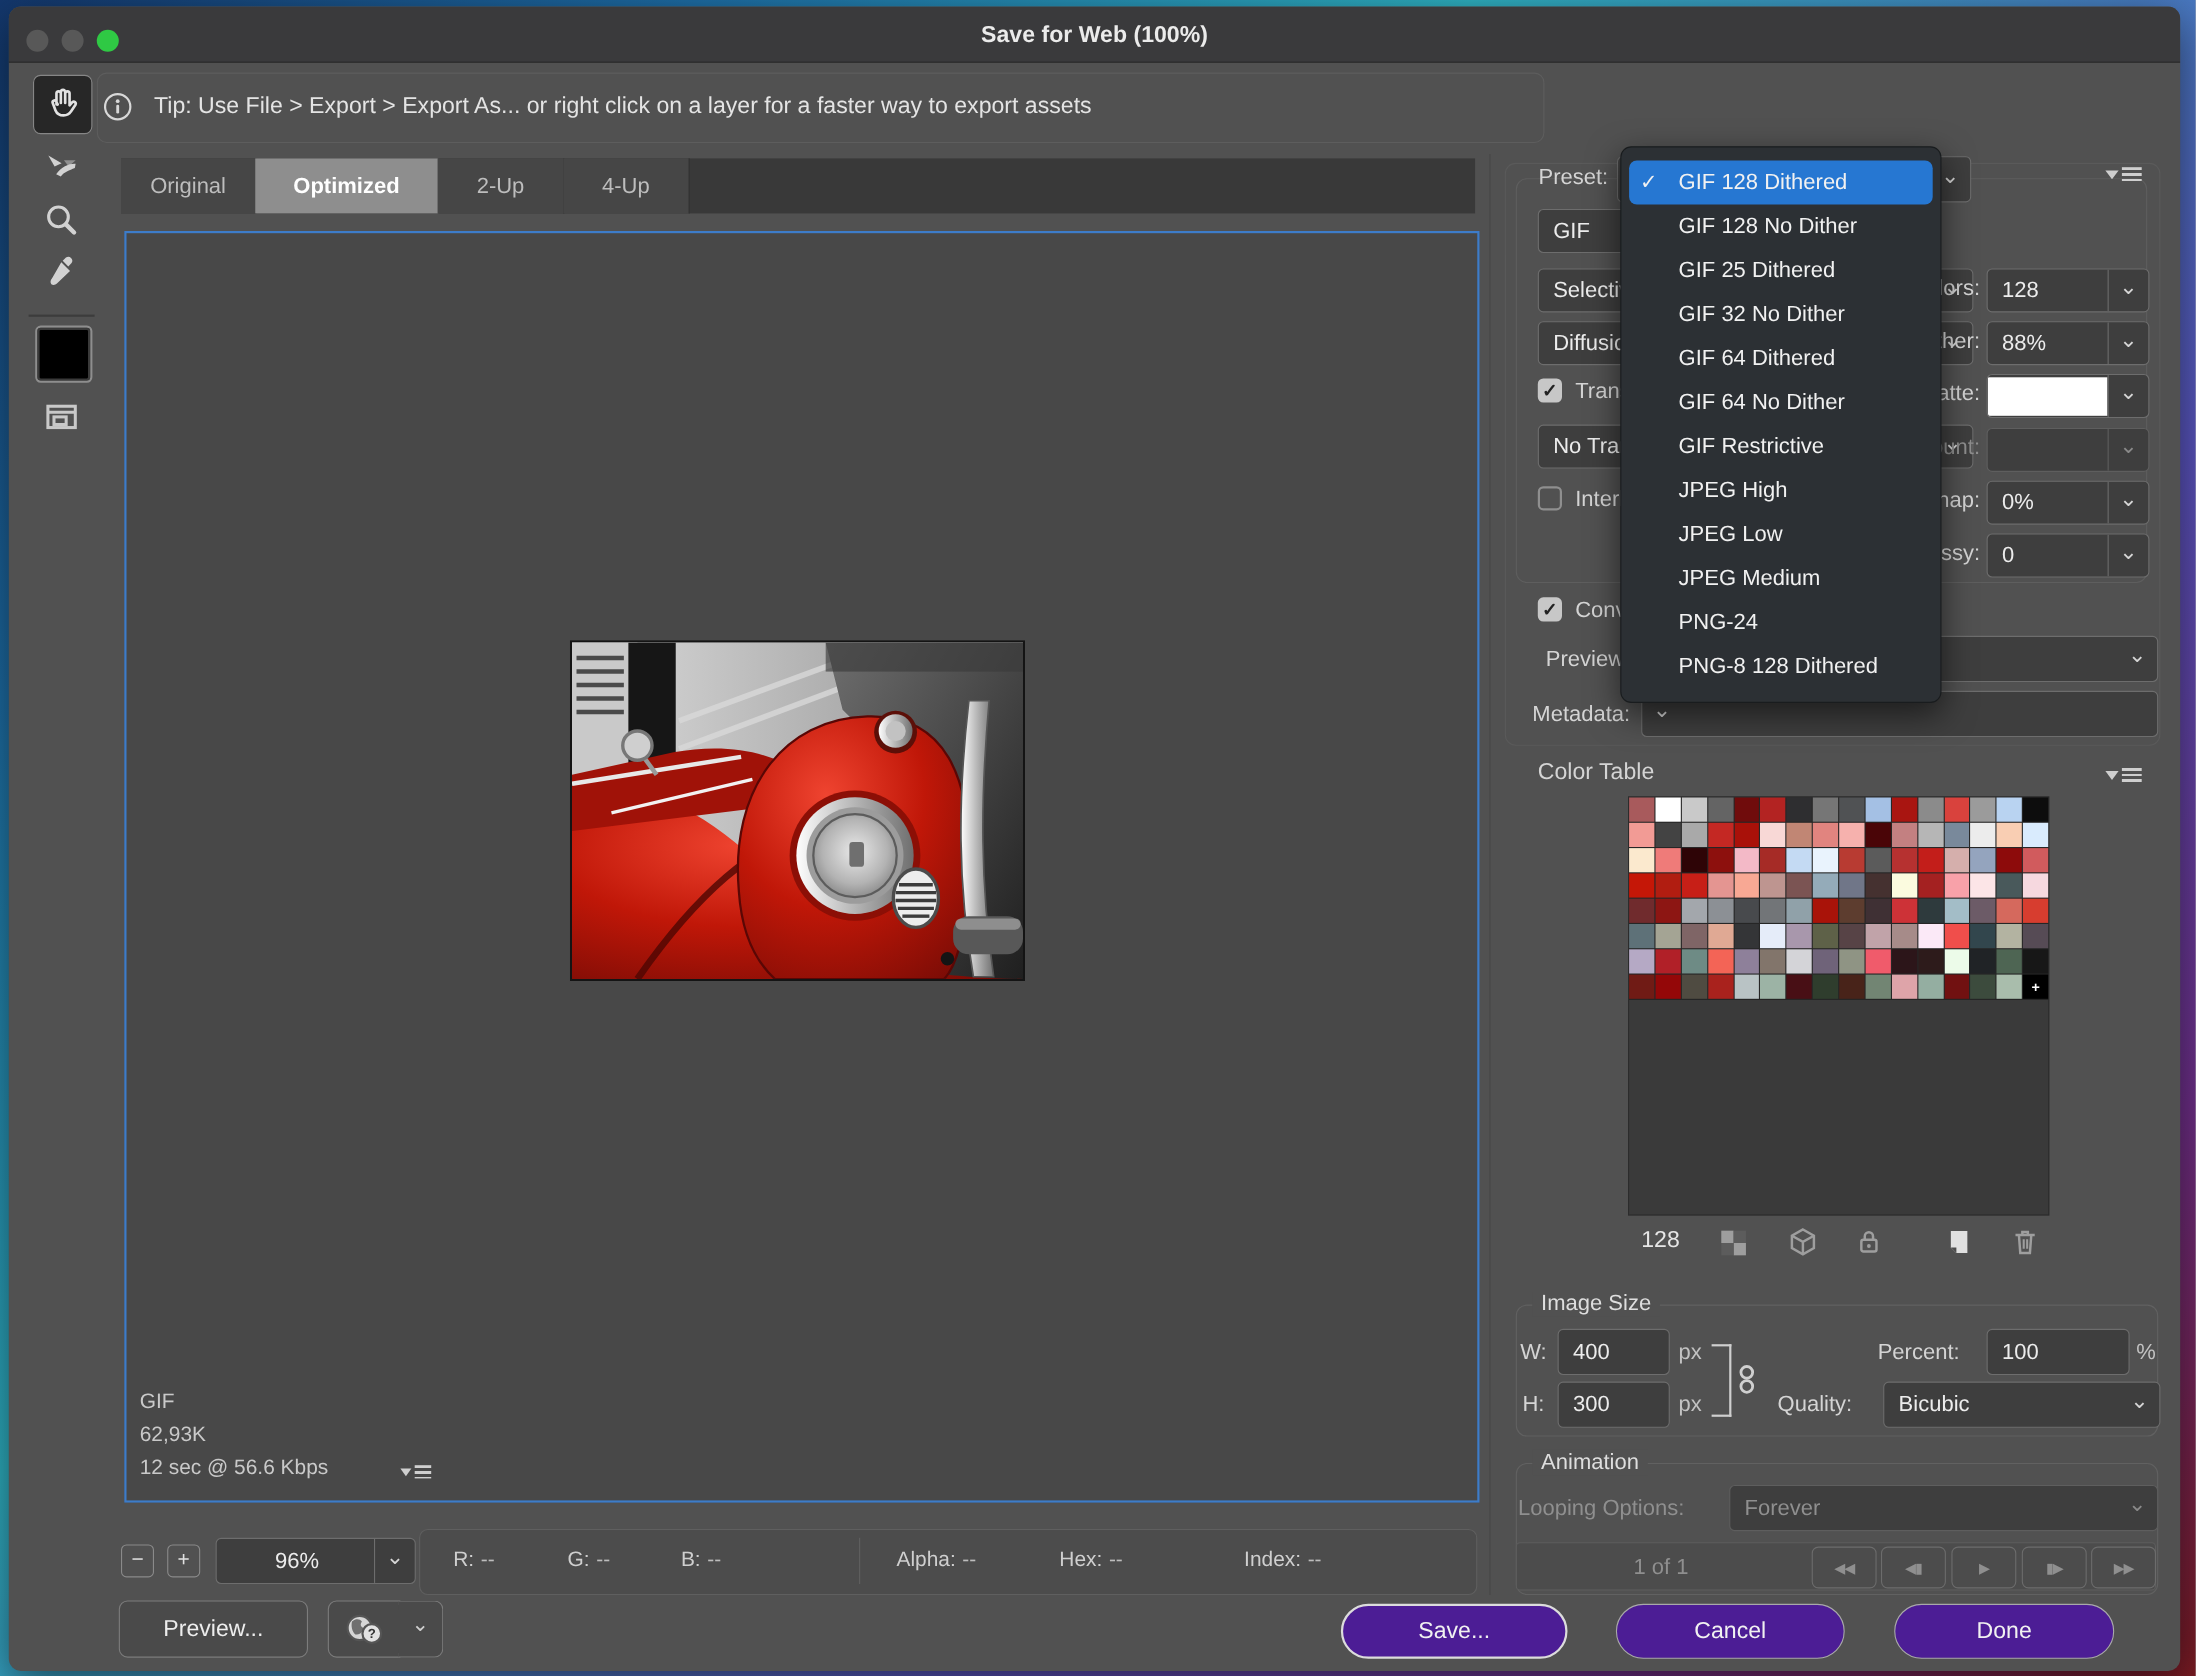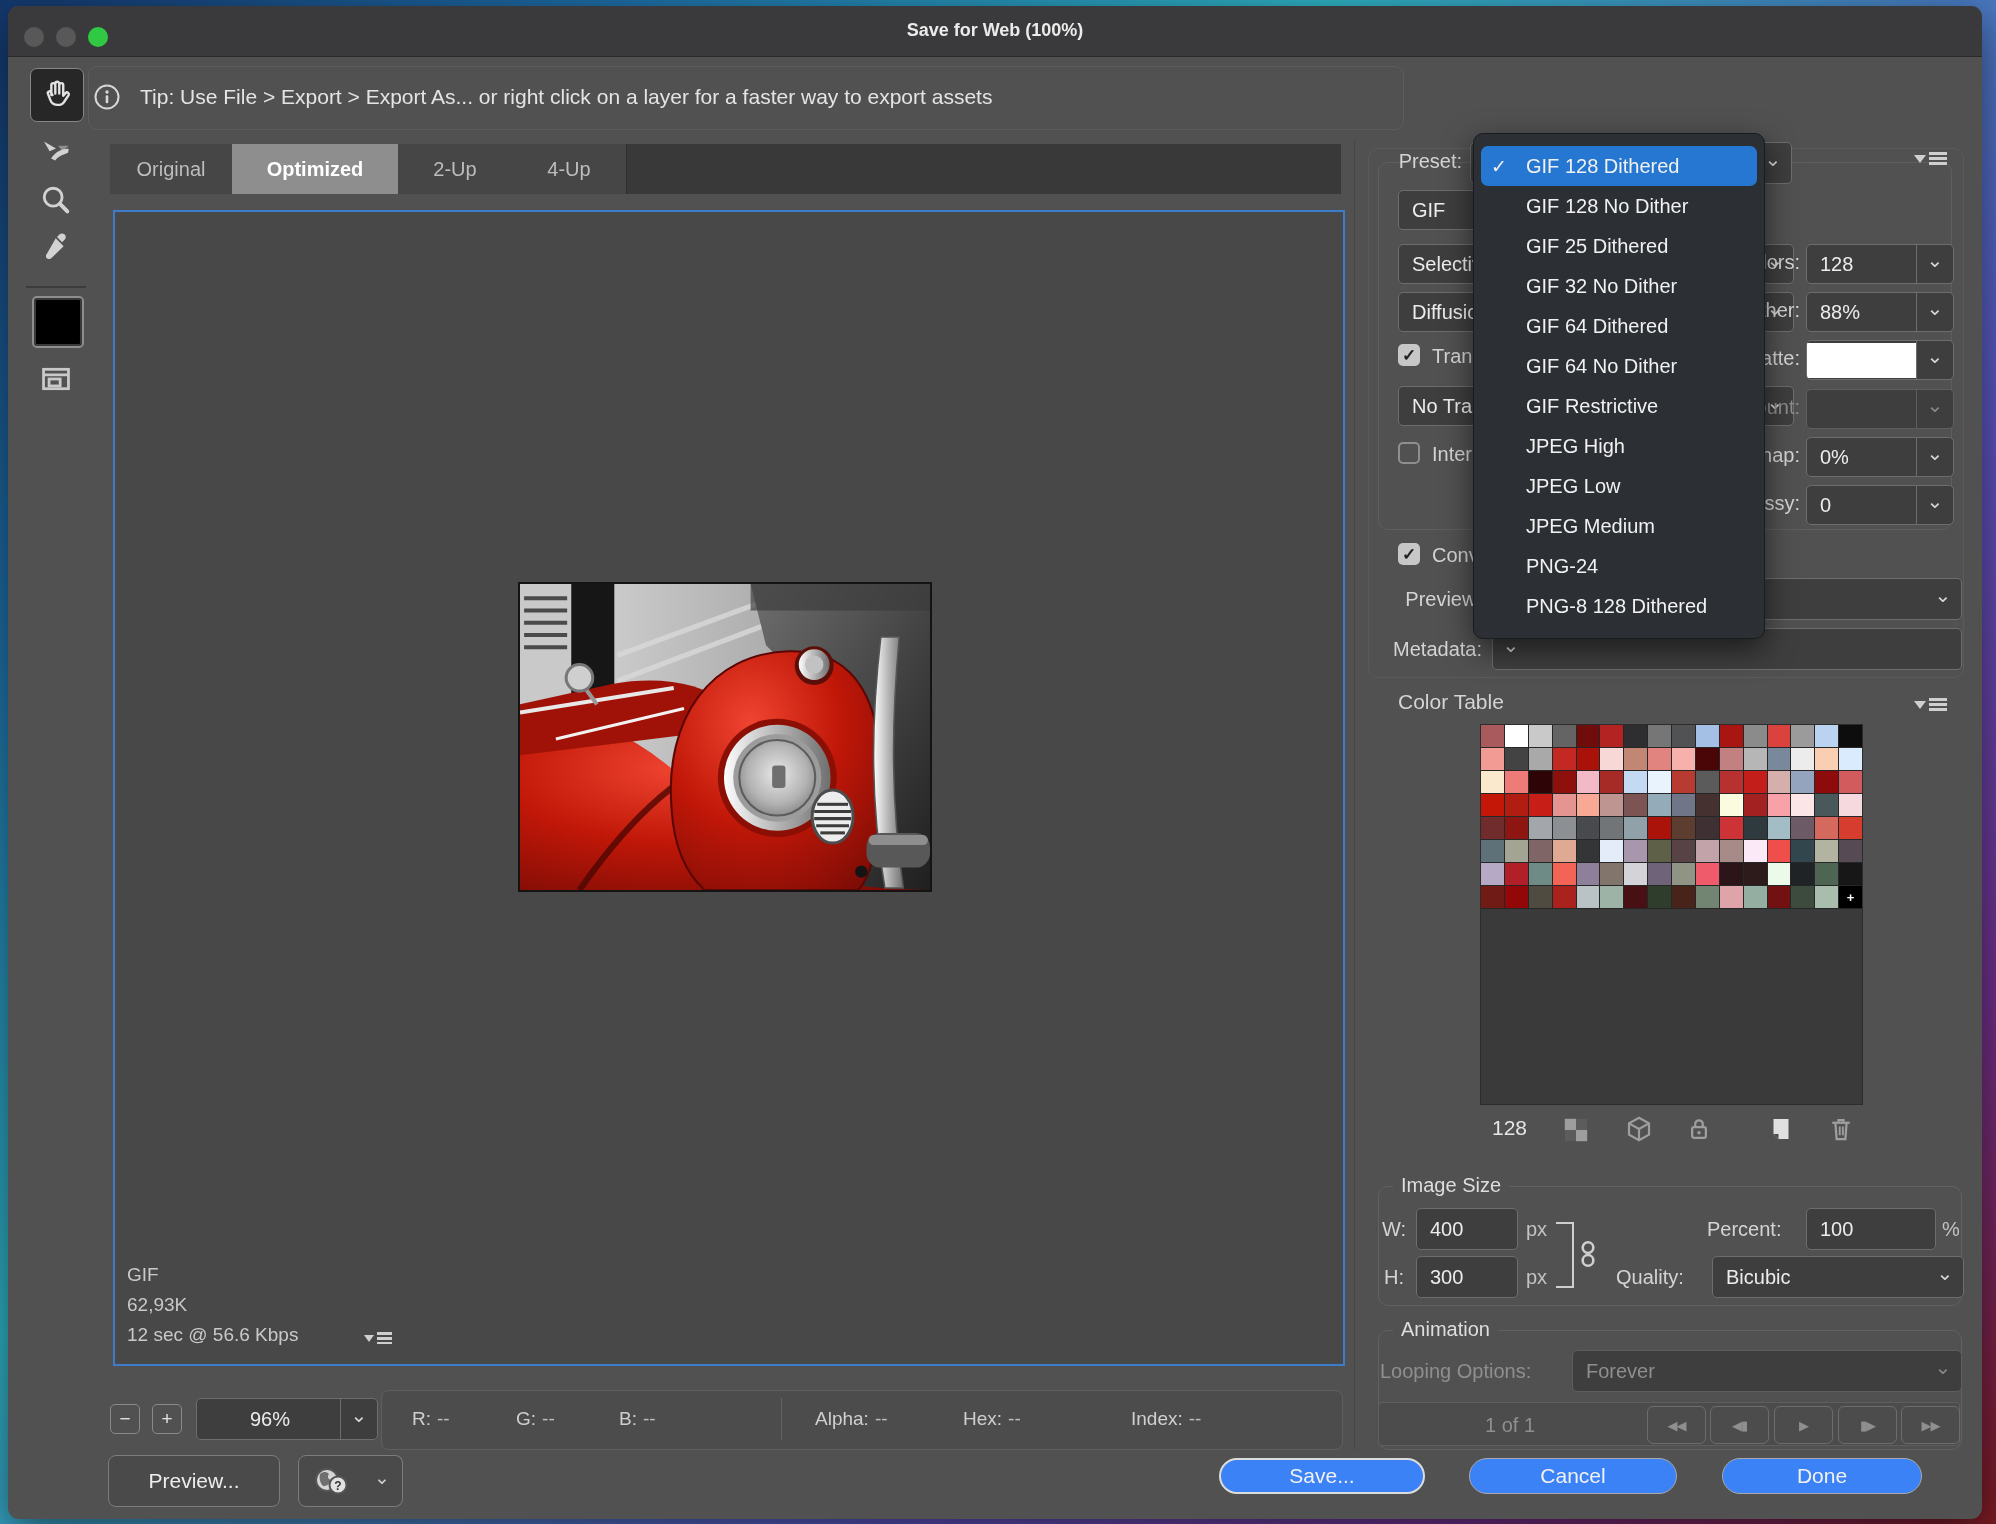--- a/index.html
+++ b/index.html
@@ -11,21 +11,21 @@
   .abs{position:absolute}
   #window{
     position:absolute;left:8px;top:6px;width:1974px;height:1513px;
     background:#515151;border-radius:11px;overflow:hidden;
     box-shadow:0 12px 44px rgba(0,0,0,.55);
   }
   #absroot{position:absolute;left:-8px;top:-6px;width:1996px;height:1524px}
   
   #titlebar{left:8px;top:6px;width:1974px;height:50px;background:#3a3a3c;border-bottom:1px solid #2a2a2a}
   .tl{position:absolute;top:21px;width:20px;height:20px;border-radius:50%}
-  #title{position:absolute;left:0;right:0;top:14px;text-align:center;color:#ebebeb;font-size:18px;font-weight:bold}
+  #title{position:absolute;left:0;right:0;top:14px;text-align:center;color:#ebebeb;font-size:21px;font-weight:bold}
   
   #tipbox{left:88px;top:66px;width:1314px;height:62px;border:1px solid #5d5d5d;border-radius:9px}
   #tiptext{left:140px;top:85px;color:#e4e4e4;font-size:21px;white-space:nowrap}
   #learnmore{left:1140px;top:72px;width:232px;height:50px;border:1.5px solid #a2a2a2;border-radius:8px;
     display:flex;align-items:center;justify-content:center;color:#f0f0f0;font-size:21px;background:#4c4c4c}
   
   #tabstrip{left:110px;top:144px;width:1231px;height:50px;background:#393939}
   .tab{position:absolute;top:144px;height:50px;display:flex;align-items:center;justify-content:center;
     font-size:20px;color:#bdbdbd;background:#464646;border-right:1px solid #2e2e2e}
   .tab.act{background:#8e8e8e;color:#ffffff;font-weight:bold}
@@ -78,21 +78,21 @@
   #ctbox{left:1480px;top:724px;width:383px;height:381px;background:#3a3a3a;border:1px solid #2c2c2c;box-sizing:border-box}
   #ctgrid{display:grid;grid-template-columns:repeat(16,1fr);gap:1px;background:#262626;border-bottom:1px solid #262626}
   .sw{height:22px;position:relative}
   .swplus{position:absolute;inset:0;display:flex;align-items:center;justify-content:center;color:#fff;font-size:13px;font-weight:bold}
   .cticon{position:absolute;color:#9e9e9e}
   
   .pbbtn{position:absolute;top:1406px;width:57px;height:36px;border:1.5px solid #6c6c6c;border-radius:6px;
     display:flex;align-items:center;justify-content:center;color:#8f8f8f;font-size:13px;letter-spacing:-1px}
   #framebar{left:1378px;top:1402px;width:582px;height:44px;border:1.5px solid #5e5e5e;border-radius:4px;background:#4c4c4c;box-sizing:border-box}
   
-  .pill{position:absolute;top:1458px;height:36px;border-radius:26px;background:#3b82f6;border:1.5px solid #a9a9a9;
+  .pill{position:absolute;top:1458px;height:50px;border-radius:26px;background:#4c1d95;border:1.5px solid #a9a9a9;
     color:#f1f1f1;font-size:21px;display:flex;align-items:center;justify-content:center;box-sizing:border-box}
   .pill.primary{border:2.5px solid #dcdcdc}
   .rectbtn{position:absolute;top:1455px;height:50px;border:1.5px solid #7c7c7c;border-radius:8px;background:#4a4a4a;
     color:#ededed;font-size:21px;display:flex;align-items:center;justify-content:center}
   #vdivider{left:1354px;top:140px;width:1px;height:1310px;background:#474747}
   svg{display:block}
 </style>
 </head>
 <body>
 

